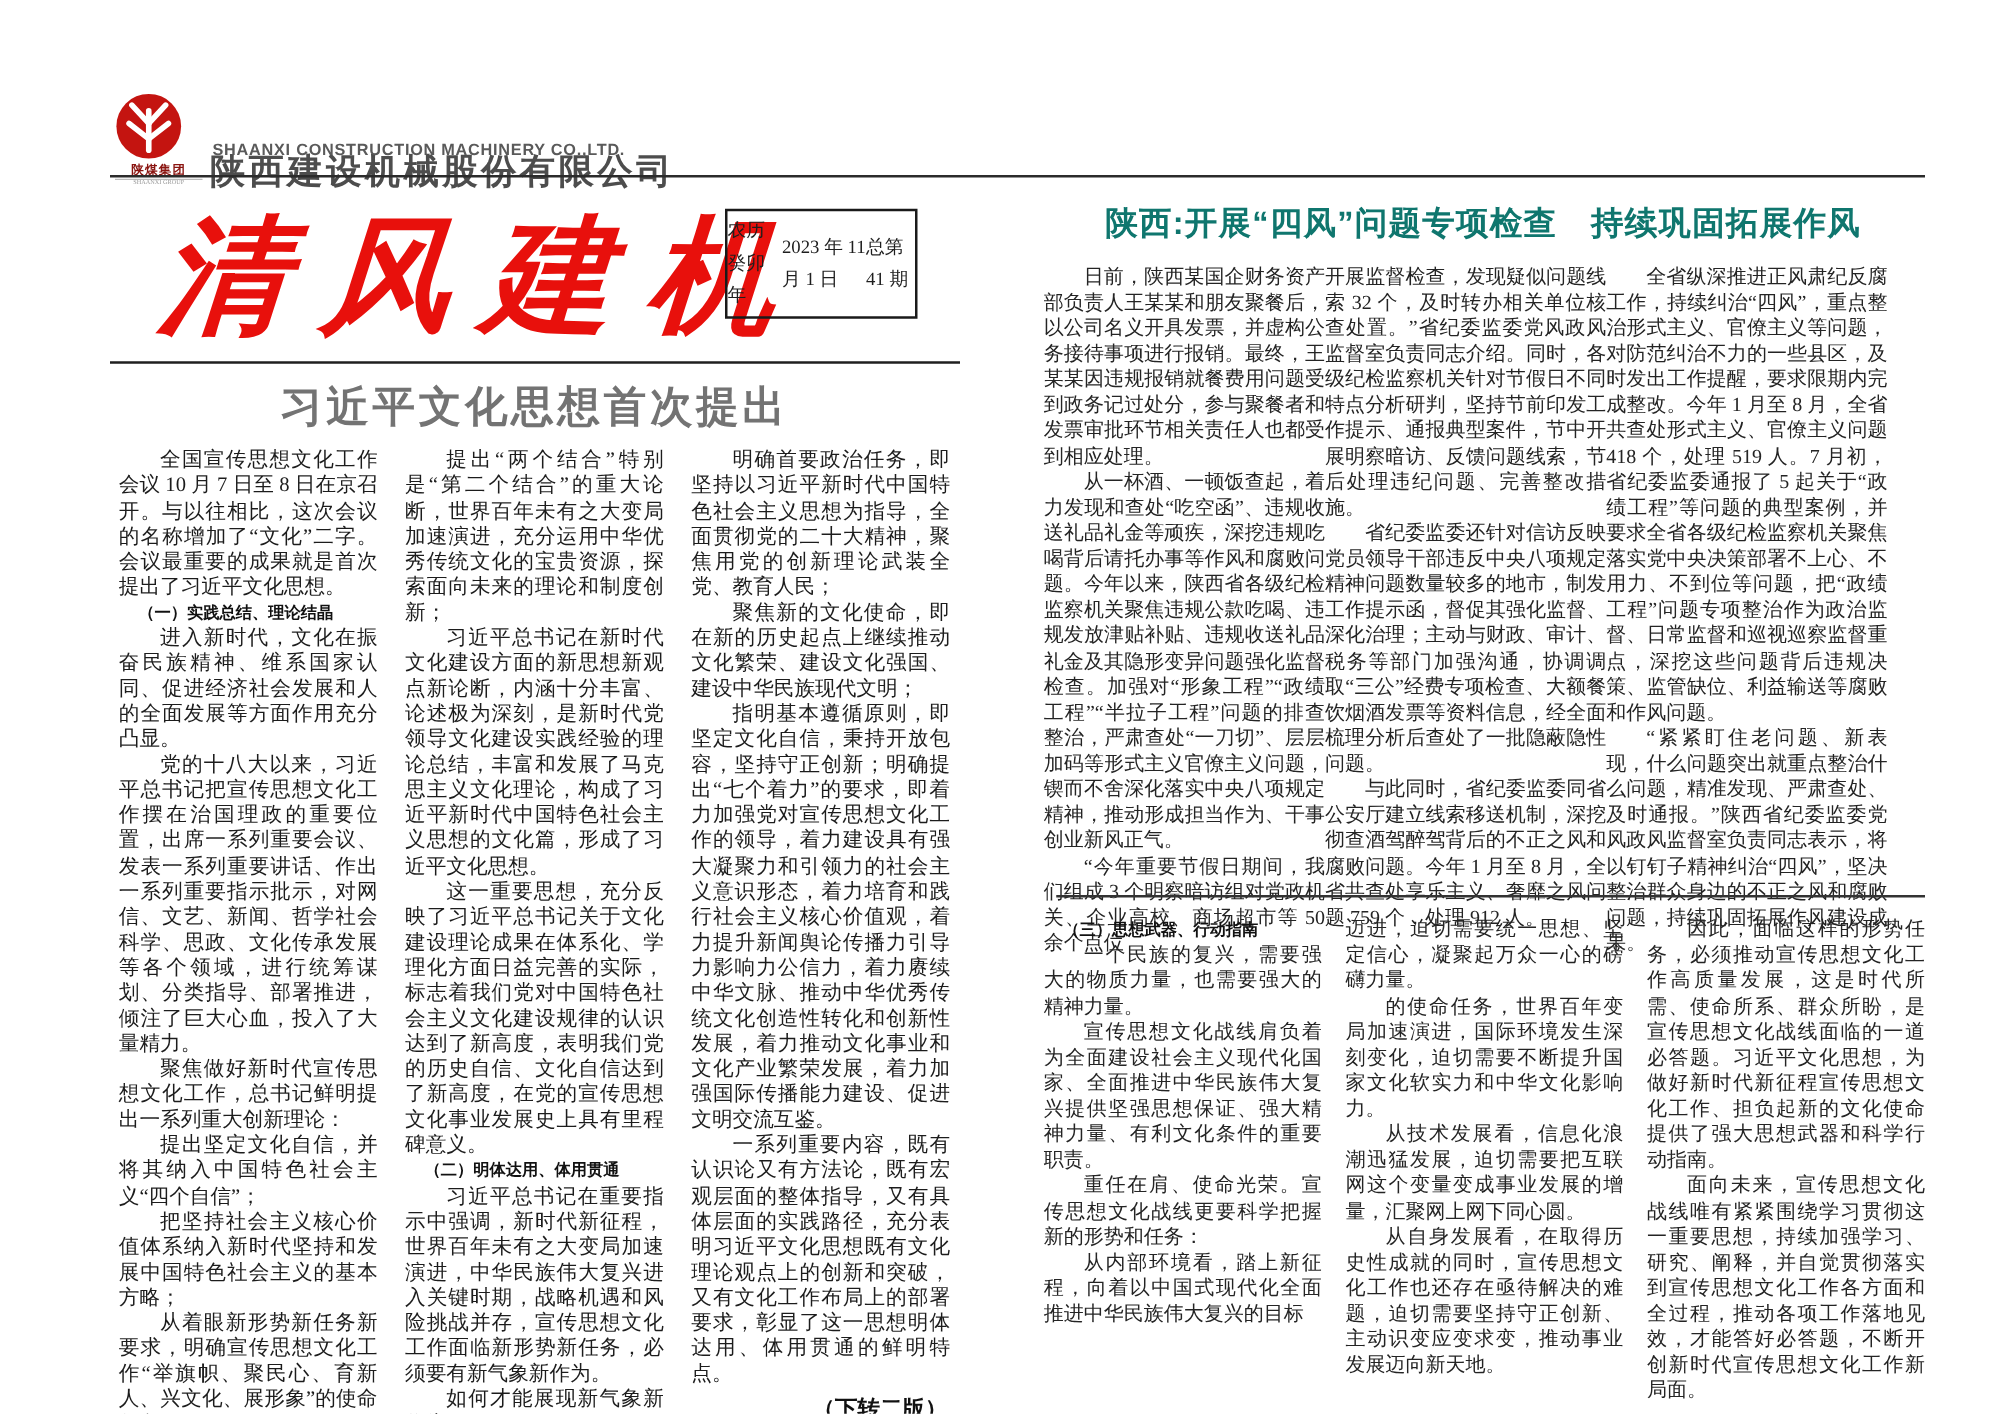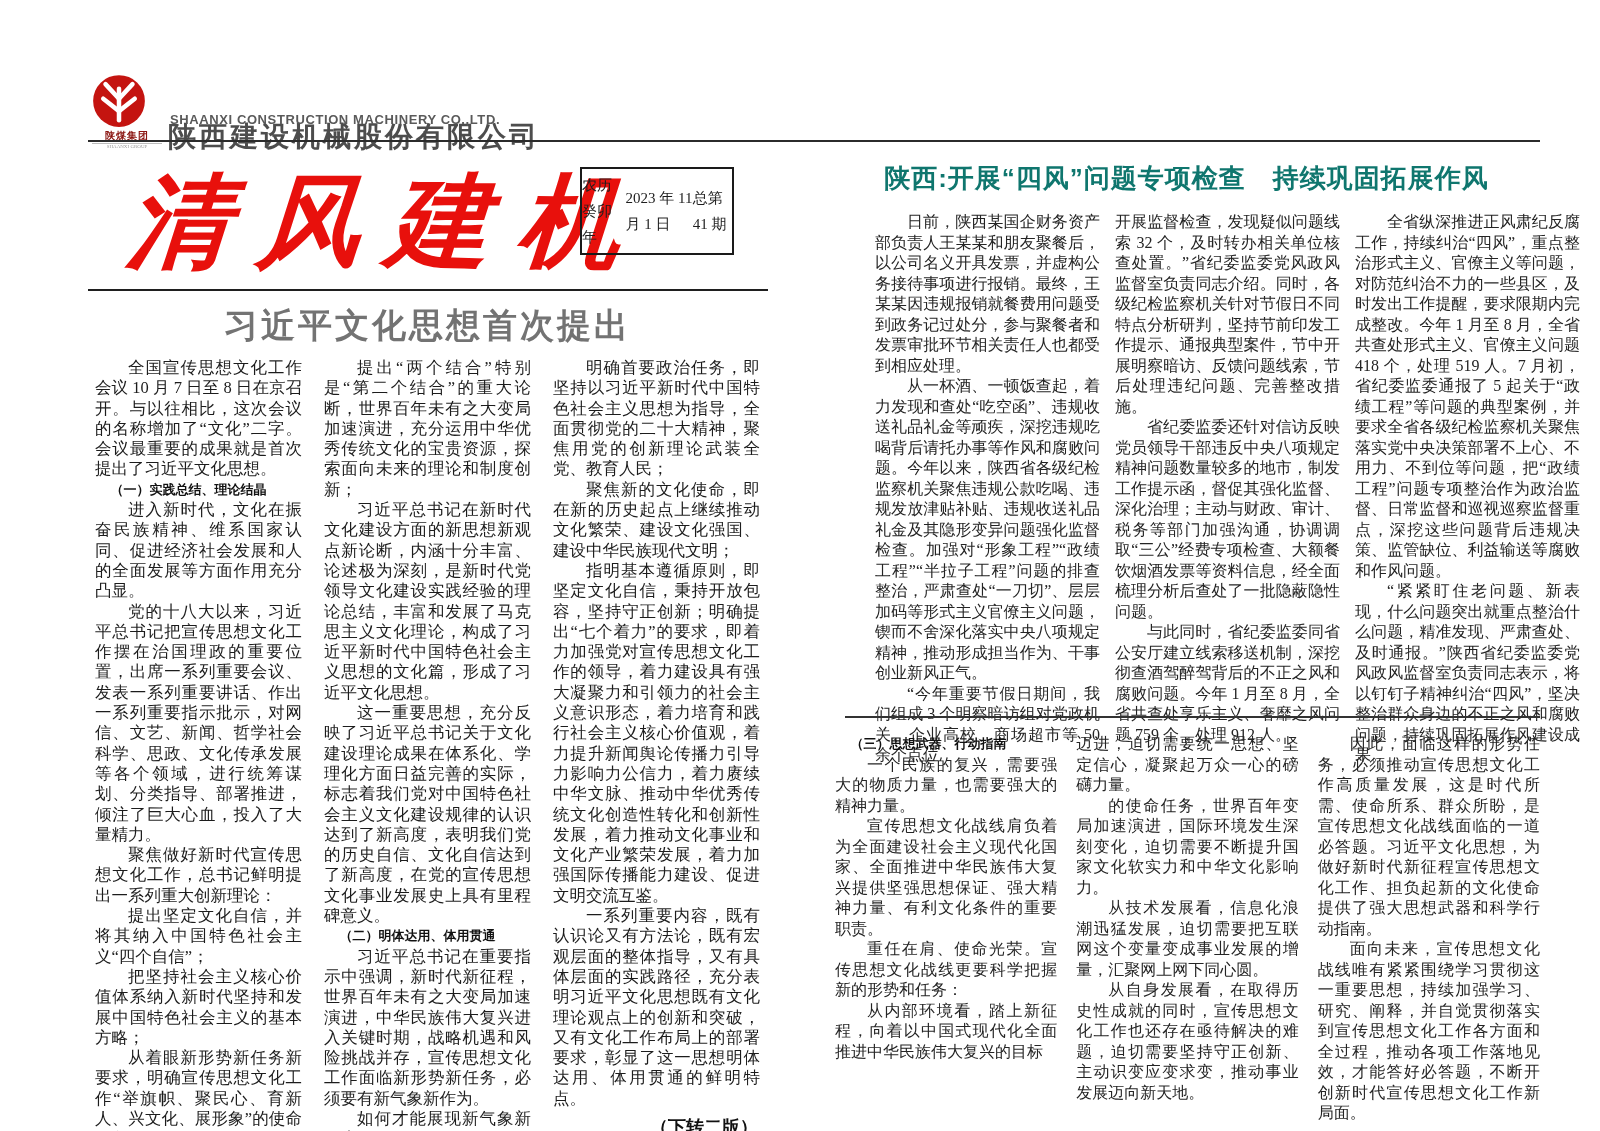--- a/index.html
+++ b/index.html
@@ -44,21 +44,21 @@
   .right-headline {
     left:833px; top:161px; width:707px; text-align:center;
     font-family:"Liberation Sans",sans-serif;
     font-size:26px; font-weight:bold; color:#0f766e; letter-spacing:1px; white-space:nowrap;
   }
 
   
   .cols { display:flex; }
   .left-cols  { left:95px;  top:358px; width:665px; gap:22px; }
   .left-cols .col { width:207px; font-size:16.5px; line-height:20.3px; color:#1c1c1c; }
-  .right-cols { left:835px; top:212px; width:705px; gap:15px;margin-left:40px; }
+  .right-cols { left:835px; top:212px; width:705px; gap:0; }
   .sect-cols  { left:835px; top:734px; width:705px; gap:19px; }
   .right-cols .col, .sect-cols .col { width:225px; font-size:16px; line-height:20.5px; color:#242424; }
 
   .para { margin:0; text-align:justify; }
   .s-p    { text-indent:2em; }
   .s-cont { text-indent:0; }
   .s-h {
     font-family:"Liberation Sans",sans-serif; font-weight:bold;
     text-indent:1.2em; font-size:13px; color:#111;
   }

